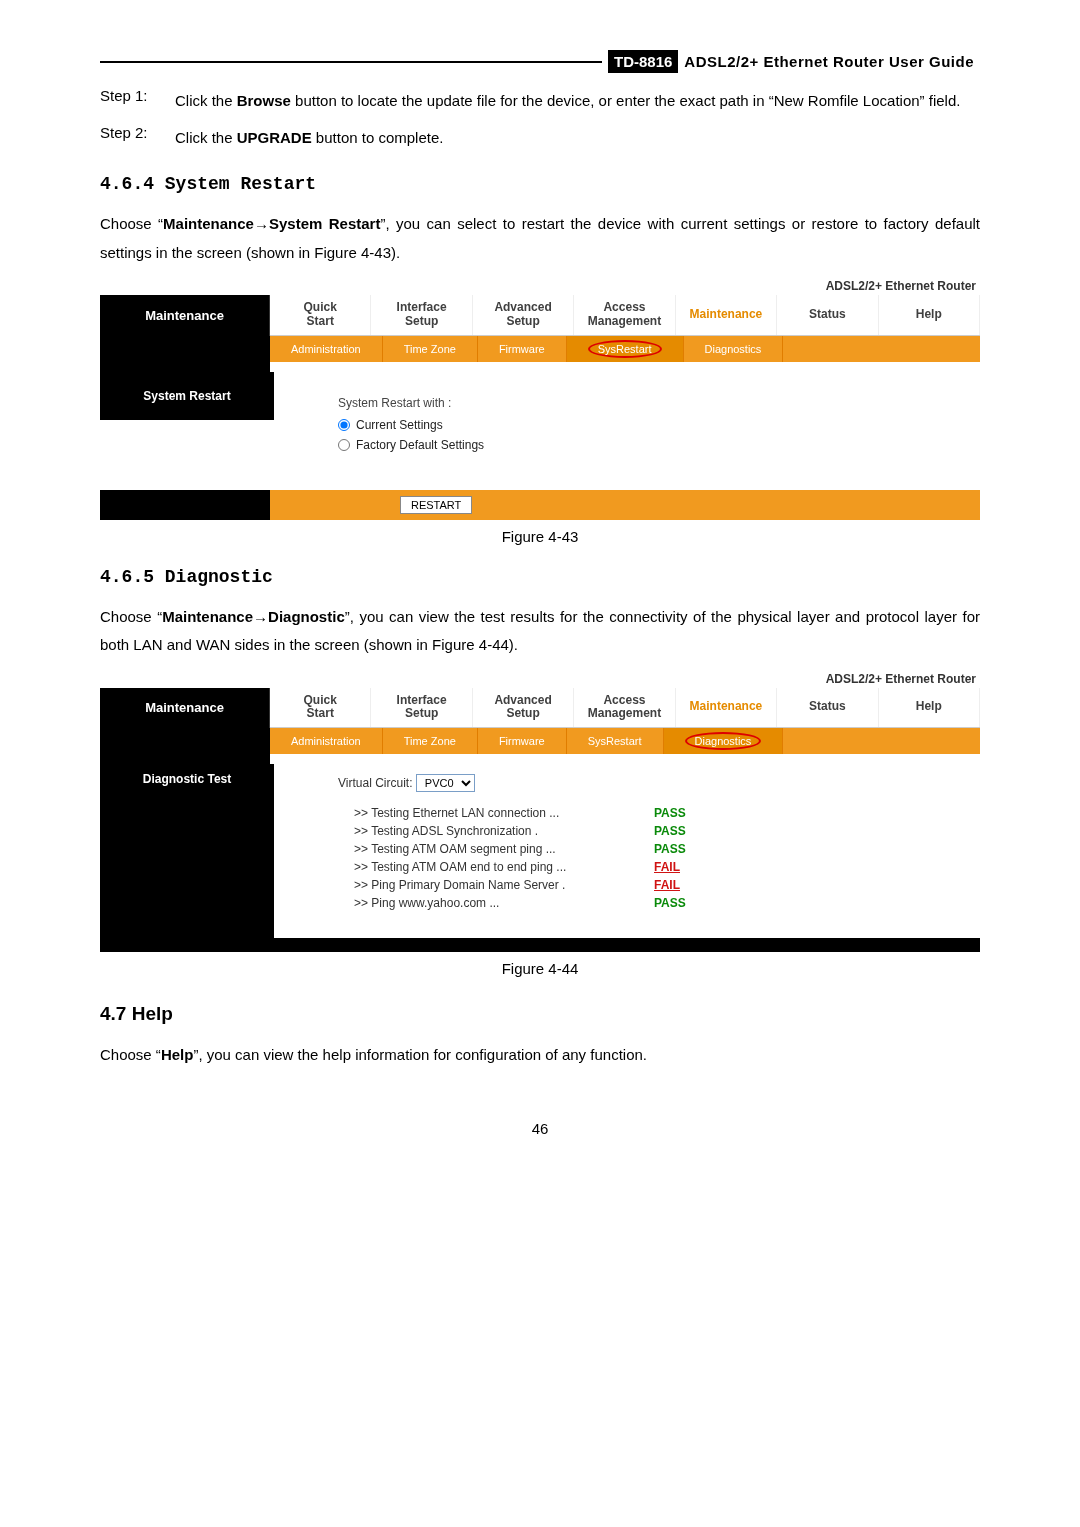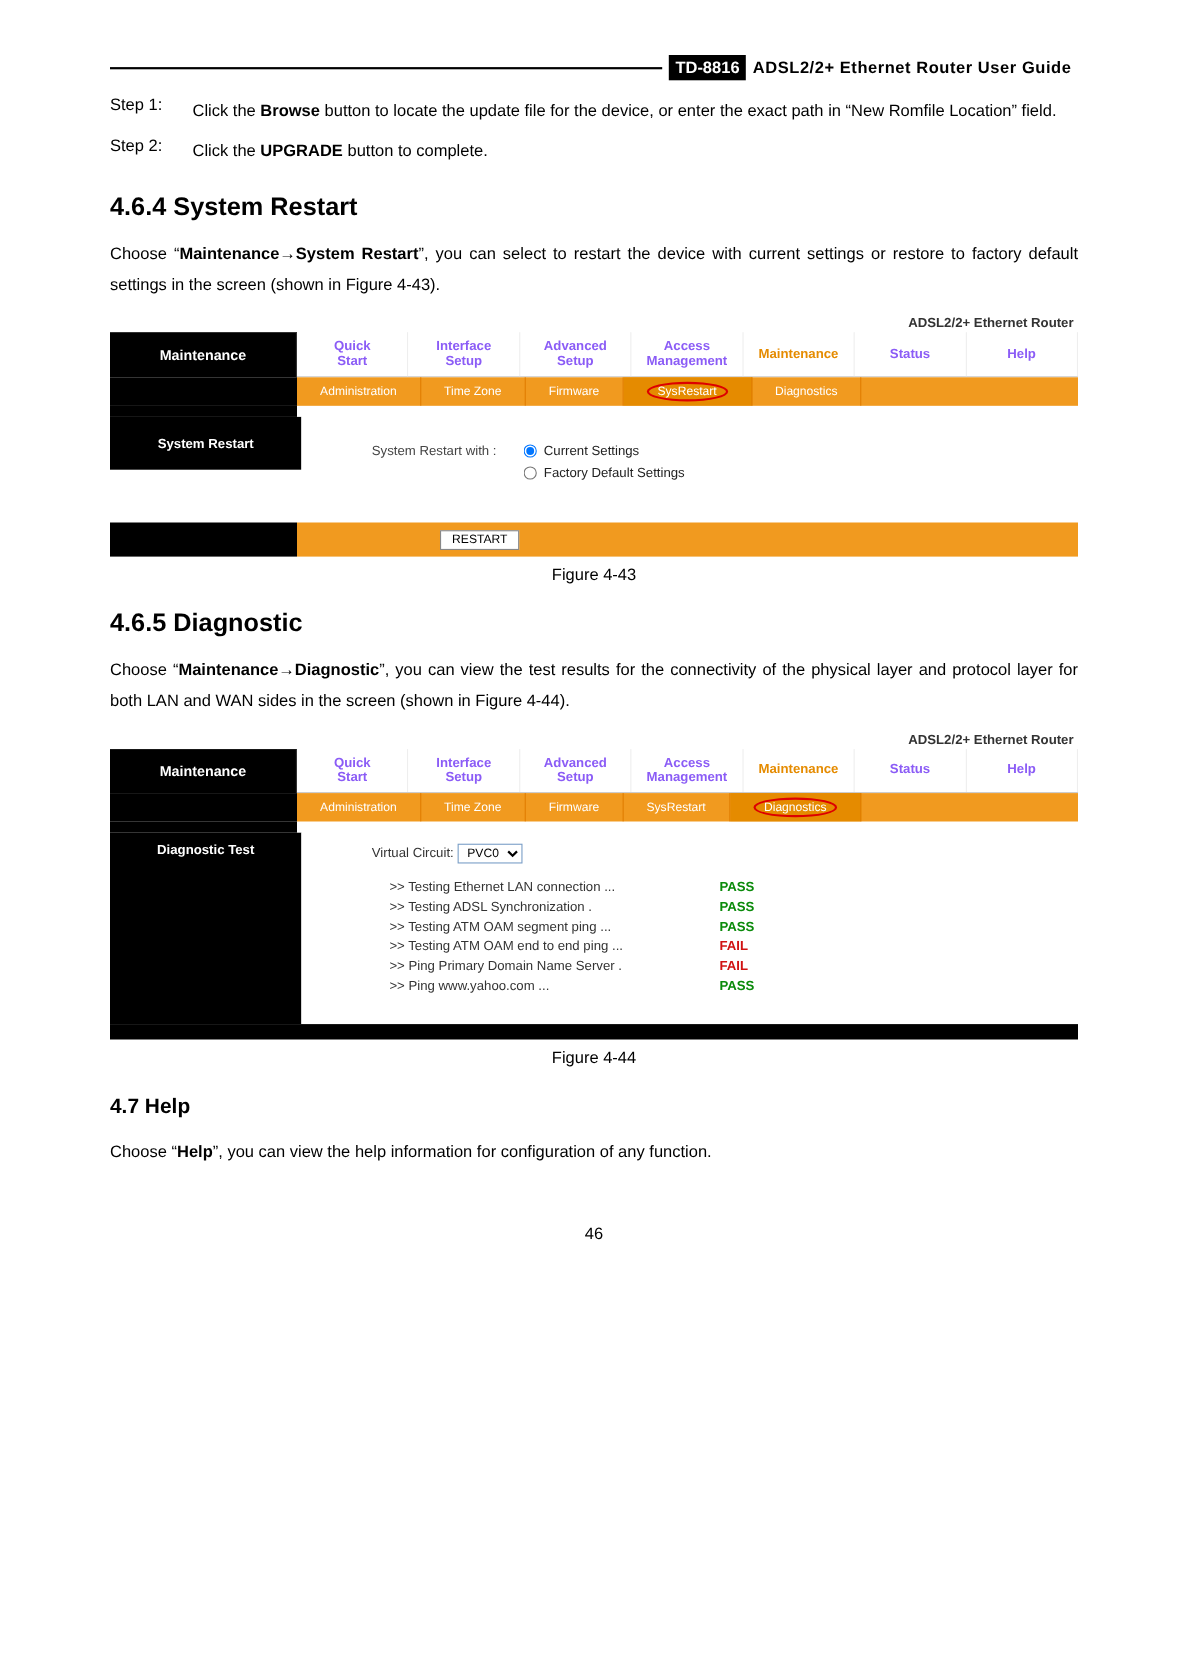--- a/index.html
+++ b/index.html
@@ -7,54 +7,54 @@
   .page { width: 1080px; margin: 0 auto; padding: 50px 100px 80px; position: relative; }
   .hdr-bar { display: flex; align-items: center; margin-bottom: 14px; }
   .hdr-rule { flex: 1; height: 2px; background: #000; }
   .hdr-text { display: flex; align-items: center; margin-left: 6px; }
   .hdr-model { background: #000; color: #fff; font-weight: bold; padding: 3px 6px; font-size: 15px; }
   .hdr-title { font-weight: bold; font-size: 15px; padding: 3px 6px; letter-spacing: 0.5px; }
   .body-text { font-size: 15px; line-height: 1.9; text-align: justify; }
   .step-row { display: flex; margin-bottom: 8px; }
   .step-lbl { font-weight: normal; width: 75px; flex-shrink: 0; font-size: 15px; }
   .step-txt { font-size: 15px; line-height: 1.9; flex: 1; text-align: justify; }
-  h3 { font-size: 23px; font-weight: bold; margin: 22px 0 16px; }
+  h3 { font-size: 18px; font-weight: bold; margin: 22px 0 16px; font-family: Liberation Mono, monospace; }
   h2 { font-size: 19px; font-weight: bold; margin: 26px 0 16px; }
   figcaption { text-align: center; font-size: 15px; margin: 8px 0 18px; }
   .shot { margin: 10px 0 4px; border: none; }
   .shot-title { text-align: right; font-size: 12px; color: #333; font-weight: bold; padding: 2px 4px; }
   .nav-row { display: flex; align-items: stretch; }
   .left-label { width: 170px; background: #000; color: #fff; font-weight: bold; font-size: 13px; display: flex; align-items: center; justify-content: center; border-right: 1px solid #333; }
   .left-sub { width: 174px; background: #000; color: #fff; font-weight: bold; font-size: 12px; display: flex; align-items: center; justify-content: center; height: 48px; text-align: center; }
   .tabs { flex: 1; display: flex; border-bottom: 1px solid #ccc; }
-  .tab { flex: 1; text-align: center; padding: 6px 4px; font-size: 12px; color: #8b5cf6; font-weight: bold; line-height: 1.15; border-right: 1px solid #eee; display:flex; align-items:center; justify-content:center; }
+  .tab { flex: 1; text-align: center; padding: 6px 4px; font-size: 12px; color: #404040; font-weight: bold; line-height: 1.15; border-right: 1px solid #eee; display:flex; align-items:center; justify-content:center; }
   .tab.active { color: #e58b00; }
   .subtabs { flex: 1; display: flex; background: #f19a1f; }
   .subtab { color: #fff; font-size: 11px; padding: 4px 21px; border-right: 1px solid #e07d00; display:flex; align-items:center; }
   .subtab.active { background: #e58b00; }
   .oval { display: inline-block; border: 2px solid #d00; border-radius: 50%; padding: 0 8px; line-height: 14px; }
   .content-row { display: flex; }
   .content-left { width: 170px; background: #000; }
   .content-body { flex: 1; padding: 10px 14px; font-size: 12px; background: #fff; color: #333; }
-  .restart-body { display: flex; align-items: flex-start; gap: 25px; padding: 14px 10px 22px 50px; }
+  .restart-body { display: flex; align-items: flex-start; gap: 8px; padding: 14px 10px 22px 50px; flex-direction: column; }
   .restart-lbl { font-size: 12px; color: #444; }
   .radio-row { font-size: 12px; color: #222; margin-bottom: 6px; display:flex; align-items:center; gap:6px; }
   .radio { width: 12px; height: 12px; }
   .btn-row { display: flex; }
   .btn-left { width: 170px; background: #000; }
   .btn-strip { flex: 1; background: #f19a1f; padding: 6px 0 6px 130px; }
   .btn { background: #fff; border: 1px solid #888; font-size: 11px; padding: 2px 10px; font-family: inherit; }
   .diag-body { padding: 10px 14px 24px 30px; }
   .vc-row { font-size: 12px; color: #333; margin-bottom: 14px; margin-left: 34px; }
   .sel { font-size: 11px; border: 1px solid #7a9ec7; background: #fff; padding: 1px 4px; }
   .test-row { display: flex; font-size: 12px; margin-bottom: 4px; }
   .test-name { width: 300px; margin-left: 50px; color: #333; }
   .test-res { width: 60px; font-weight: bold; }
   .pass { color: #0a8a0a; }
-  .fail { color: #d01313; }
+  .fail { color: #d01313; text-decoration: underline; }
   .black-strip { background:#000; height:14px; }
   .pagenum { text-align:center; font-size:15px; margin-top:50px; }
 </style>
 </head>
 <body>
 
 <div class="page">
 
   <div class="hdr-bar">
     <div class="hdr-rule"></div>

